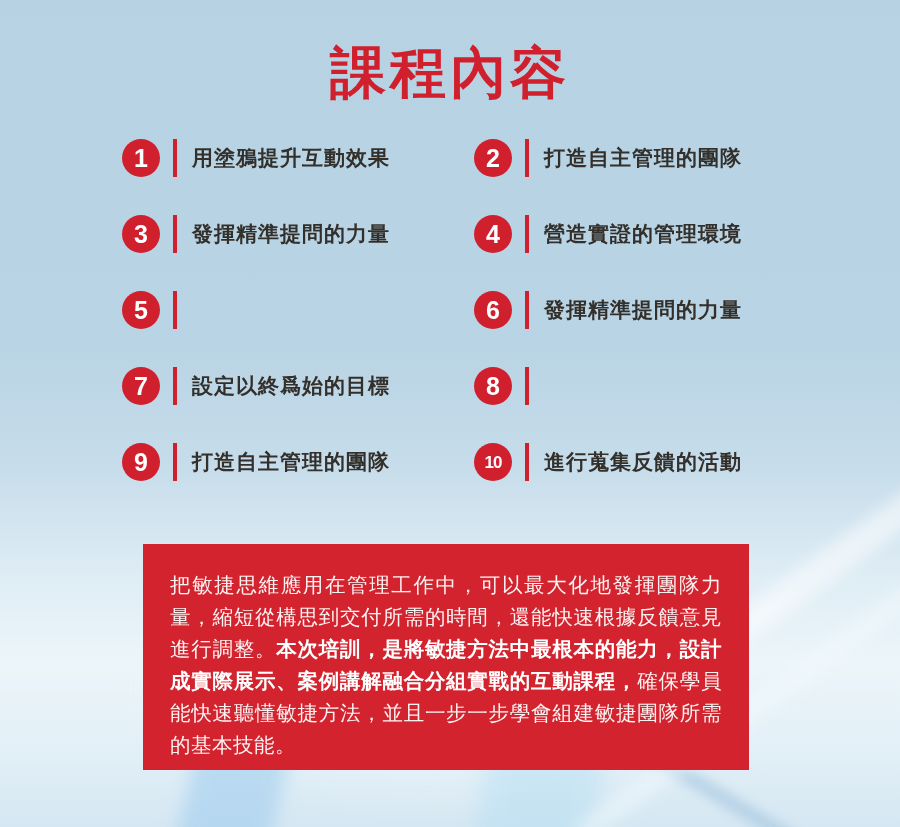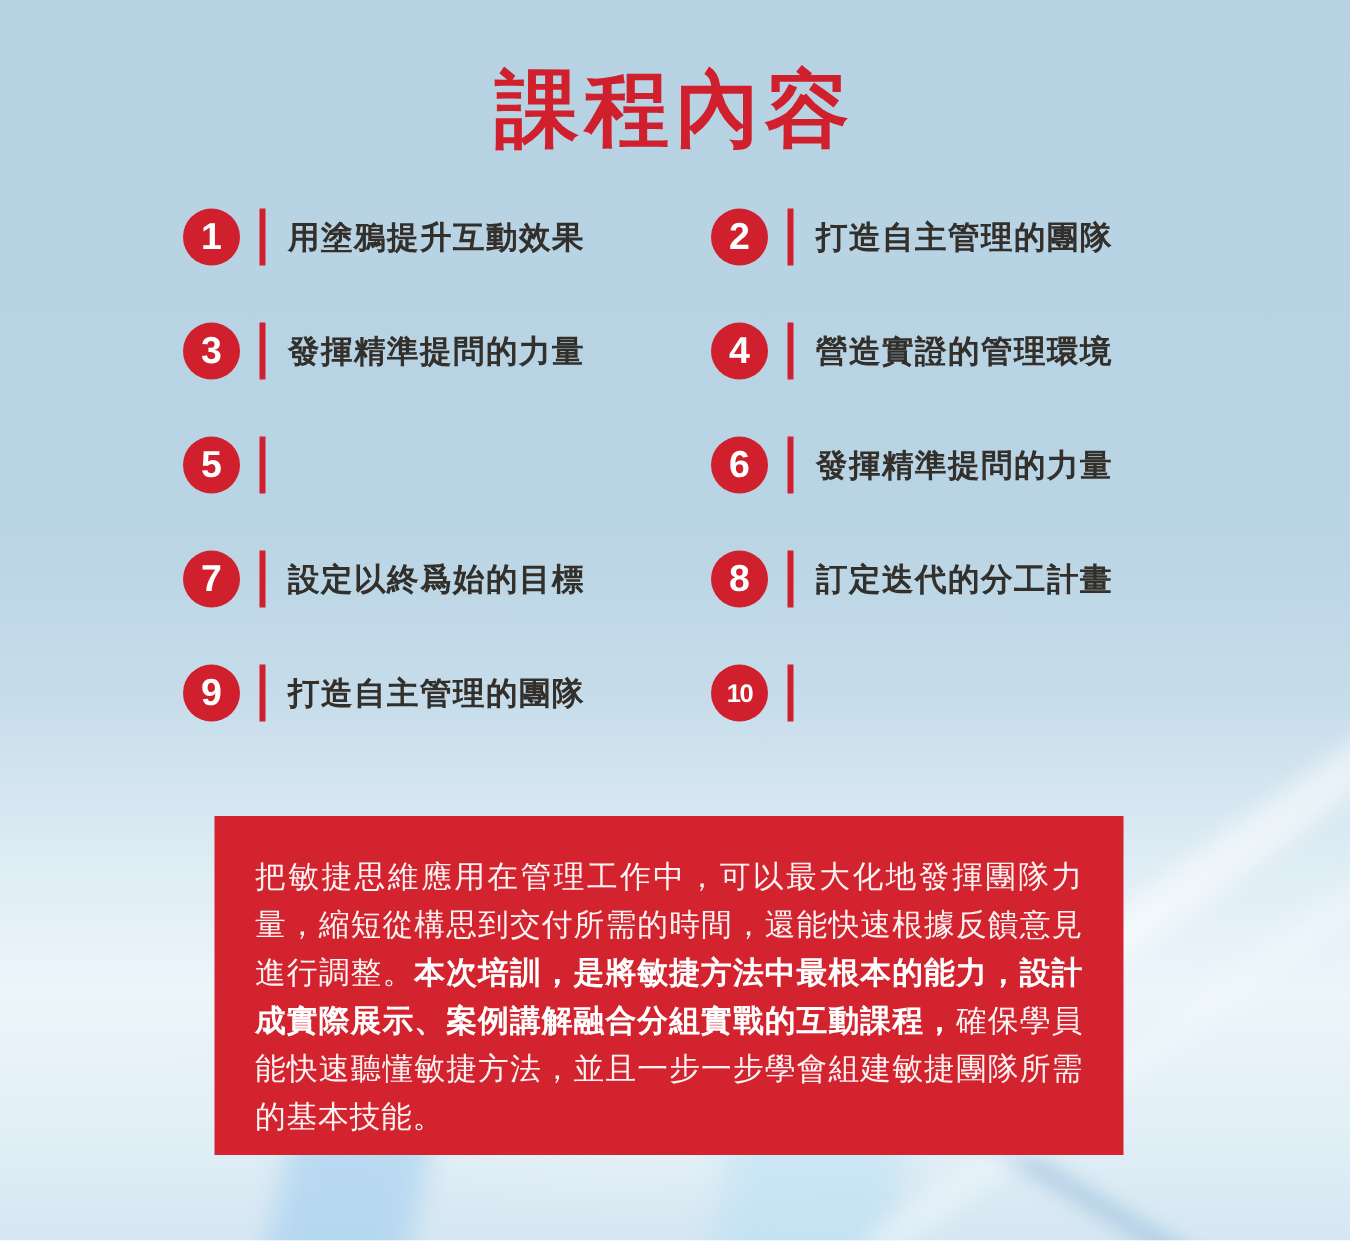--- a/index.html
+++ b/index.html
@@ -147,32 +147,32 @@
 
     <div class="item">
       <span class="num-badge">7</span>
       <span class="item-divider"></span>
       <span class="item-label">設定以終爲始的目標</span>
     </div>
 
     <div class="item">
       <span class="num-badge">8</span>
       <span class="item-divider"></span>
-      <span class="item-label">訂定迭代的分工計畫</span>
     </div>
 
     <div class="item">
       <span class="num-badge">9</span>
       <span class="item-divider"></span>
       <span class="item-label">打造自主管理的團隊</span>
     </div>
 
     <div class="item">
       <span class="num-badge two-digit">10</span>
       <span class="item-divider"></span>
+      <span class="item-label">進行蒐集反饋的活動</span>
     </div>
   </div>
 
   <div class="desc-box">
     <p class="desc-text">
       <span>把敏捷思維應用在管理工作中，可以最大化地發揮團隊力量，縮短從構思到交付所需的時間，還能快速根據反饋意見進行調整。</span><span class="bold">本次培訓，是將敏捷方法中最根本的能力，設計成實際展示、案例講解融合分組實戰的互動課程，</span><span>確保學員能快速聽懂敏捷方法，並且一步一步學會組建敏捷團隊所需的基本技能。</span>
     </p>
   </div>
 
 </div>

